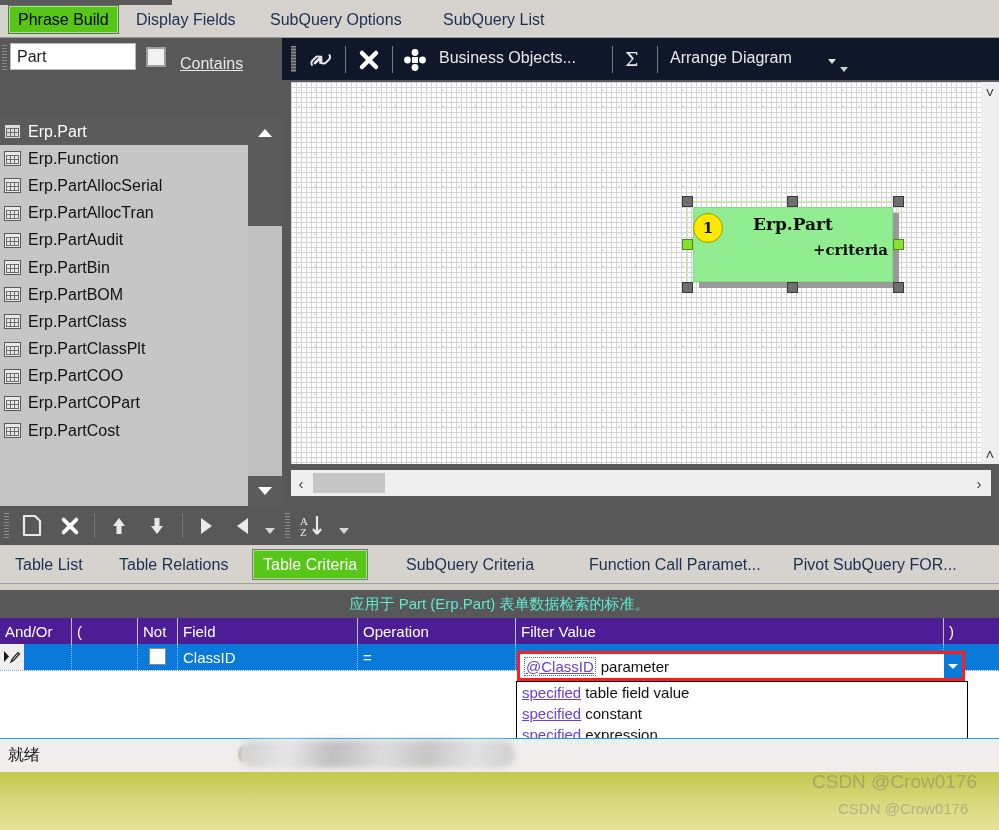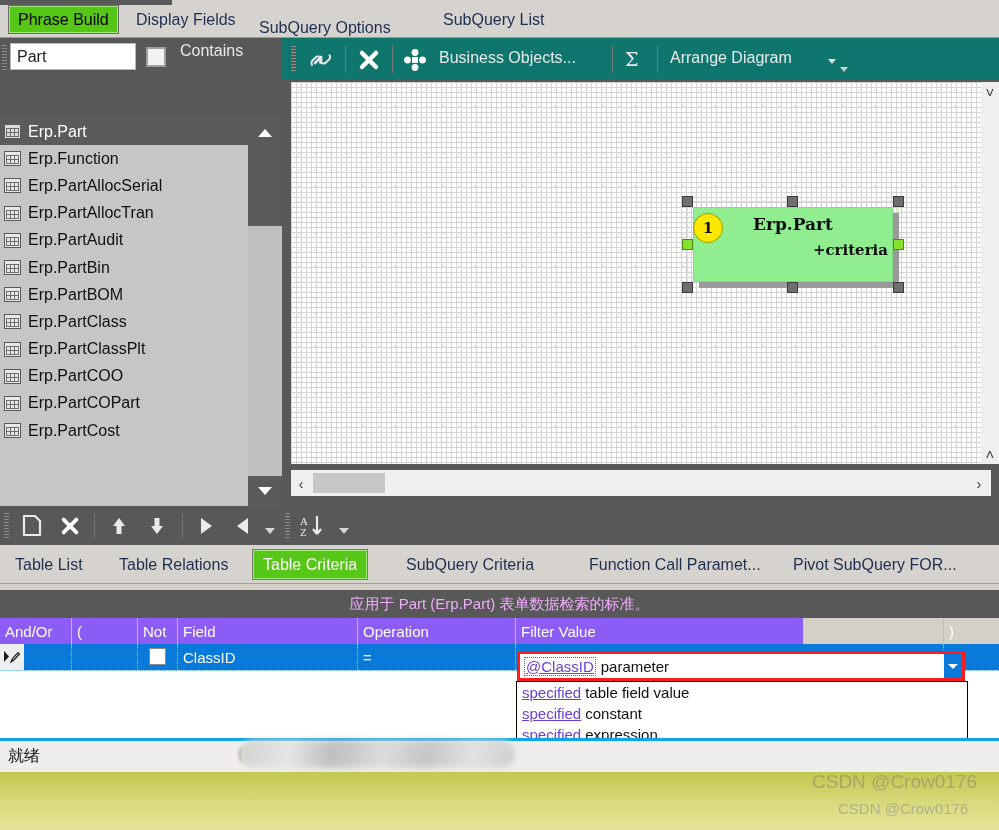--- a/index.html
+++ b/index.html
@@ -115,21 +115,21 @@
   .arrow-up { width:0;height:0;border-left:7px solid transparent;border-right:7px solid transparent;border-bottom:8px solid #ffffff; }
   .arrow-dn { width:0;height:0;border-left:7px solid transparent;border-right:7px solid transparent;border-top:8px solid #ffffff; }
 
   
   .diagpanel {
     position: absolute; left: 282px; top: 38px; width: 717px; height: 468px;
     background: #585858;
   }
   .diag-toolbar {
     position: absolute; left: 0; top: 0; width: 717px; height: 42px;
-    background: #0f766e;
+    background: #0f172a;
   }
   .dt-lbl { position: absolute; font-size: 16px; color: #e9e9e9; white-space: nowrap; }
   .canvas {
     position: absolute; left: 9px; top: 44px; width: 700px; height: 382px;
     background: #ffffff;
     background-image:
       repeating-linear-gradient(to right, #d3d3d3 0 1px, transparent 1px 5px),
       repeating-linear-gradient(to bottom, #d3d3d3 0 1px, transparent 1px 5px);
     background-size: 50px 1px, 1px 50px;
     overflow: hidden;
@@ -199,30 +199,30 @@
     font-size: 16px; color: #1c2f52; white-space: nowrap; cursor: default;
   }
   .btab.active {
     background: #56c716; color: #ffffff;
     border: 1px solid #9fe97a; box-shadow: 0 0 0 1px #7a7a7a;
   }
 
   
   .banner {
     position: absolute; left: 0; top: 590px; width: 999px; height: 28px;
-    background: #585858; color: #f0abfc;
+    background: #585858; color: #5eead4;
     display: flex; align-items: center; justify-content: center;
     font-size: 15px;
   }
 
   
   .grid { position: absolute; left: 0; top: 618px; width: 999px; height: 120px; }
   .gridhdr {
-    position: absolute; left:0; top:0; width: 803px; height: 26px;
-    background: #8b5cf6; color:#ffffff; font-size: 15px;
+    position: absolute; left:0; top:0; width: 999px; height: 26px;
+    background: #4c1d95; color:#ffffff; font-size: 15px;
   }
   .gh {
     position:absolute; top:0; height:26px; display:flex; align-items:center;
     padding-left:5px; border-right:1px solid #bdbdbd; white-space:nowrap;
   }
   .gridrow {
     position:absolute; left:0; top:26px; width:999px; height:26px;
     background:#0a7ada;
   }
   .rowhdr {
@@ -272,21 +272,21 @@
   .dd-item.sel { background:#0a7ada; }
   .dd-item.sel .u { color:#ffffff; }
   .dd-item.sel .n { color:#ffffff; }
   .u { color:#6a3fd6; text-decoration: underline; }
   .n { color:#111111; }
   .sp { display:inline-block; width:4px; }
 
   
   .statusbar {
     position:absolute; left:0; top:738px; width:999px; height:34px;
-    background:#efeeec; border-top:3px solid #0ea5e9;
+    background:#efeeec; border-top:1px solid #0ea5e9;
     display:flex; align-items:center; padding-left:8px;
     font-size:16px; color:#101010;
   }
   .blurred {
     position:absolute; left: 240px; top: 740px; width: 275px; height: 28px;
     border-radius: 14px;
     background: linear-gradient(100deg,#cfcfcf,#e6e6e6 18%,#bdbdbd 34%,#dcdcdc 52%,#c4c4c4 68%,#e2e2e2 84%,#cccccc);
     filter: blur(3px);
     opacity: .95;
   }
@@ -322,37 +322,37 @@
 <div id="app">
 
   <div class="tabstrip">
     <div class="topdark"></div>
     <div class="tab-item active" style="left:9px;">
       <span>Phrase Build</span>
     </div>
     <div class="tab-item" style="left:128px;">
       <span>Display Fields</span>
     </div>
-    <div class="tab-item" style="left:251px;margin-top:8px;">
+    <div class="tab-item" style="left:262px;">
       <span>SubQuery Options</span>
     </div>
     <div class="tab-item" style="left:435px;">
       <span>SubQuery List</span>
     </div>
   </div>
 
   <div class="leftpanel">
 
     <div class="lp-toolbar1">
       <div class="gripper" style="left:2px; top:7px;"></div>
       <div class="search-box" style="left:10px; top:5px;">
         <span>Part</span>
       </div>
       <div class="chk-square" style="left:146px; top:9px;"></div>
-      <div class="lbl-contains" style="left:180px; top:4px;">Contains</div>
+      <div class="lbl-contains" style="left:180px; top:17px;text-decoration:underline;">Contains</div>
     </div>
 
     <div class="lp-toolbar2">
       <div class="gripper" style="left:2px; top:47px;"></div>
 
       <div class="ticon" style="left:14px; top:47px; width:32px; height:28px;">
         <svg width="26" height="20" viewBox="0 0 26 20">
           <path d="M7 13 L13 7" stroke="#e8e8e8" stroke-width="2.6" fill="none" stroke-linecap="round"></path>
           <path d="M4.5 15.5 a3.5 3.5 0 0 1 0-5 l3-3 a3.5 3.5 0 0 1 5 5 l-1 1" stroke="#e8e8e8" stroke-width="2" fill="none"></path>
           <path d="M21 4.5 a3.5 3.5 0 0 1 0 5 l-3 3 a3.5 3.5 0 0 1 -5 -5 l1 -1" stroke="#e8e8e8" stroke-width="2" fill="none"></path>

